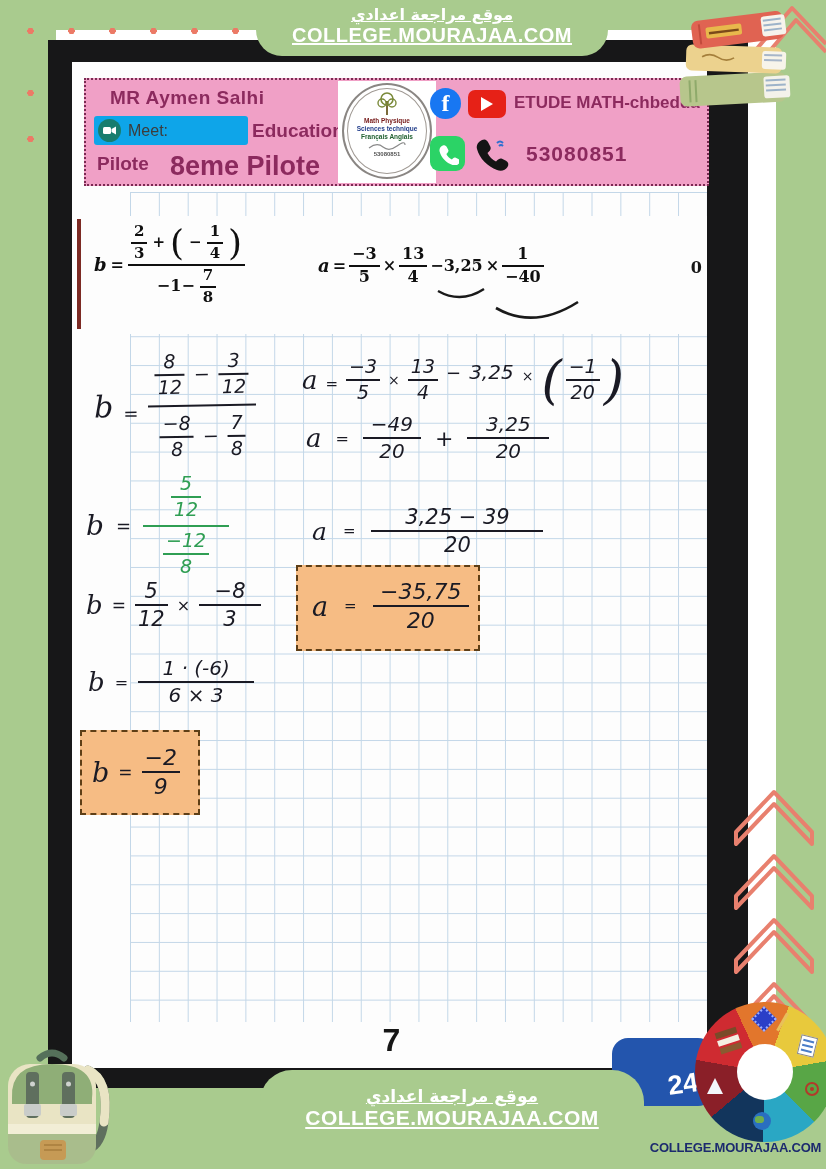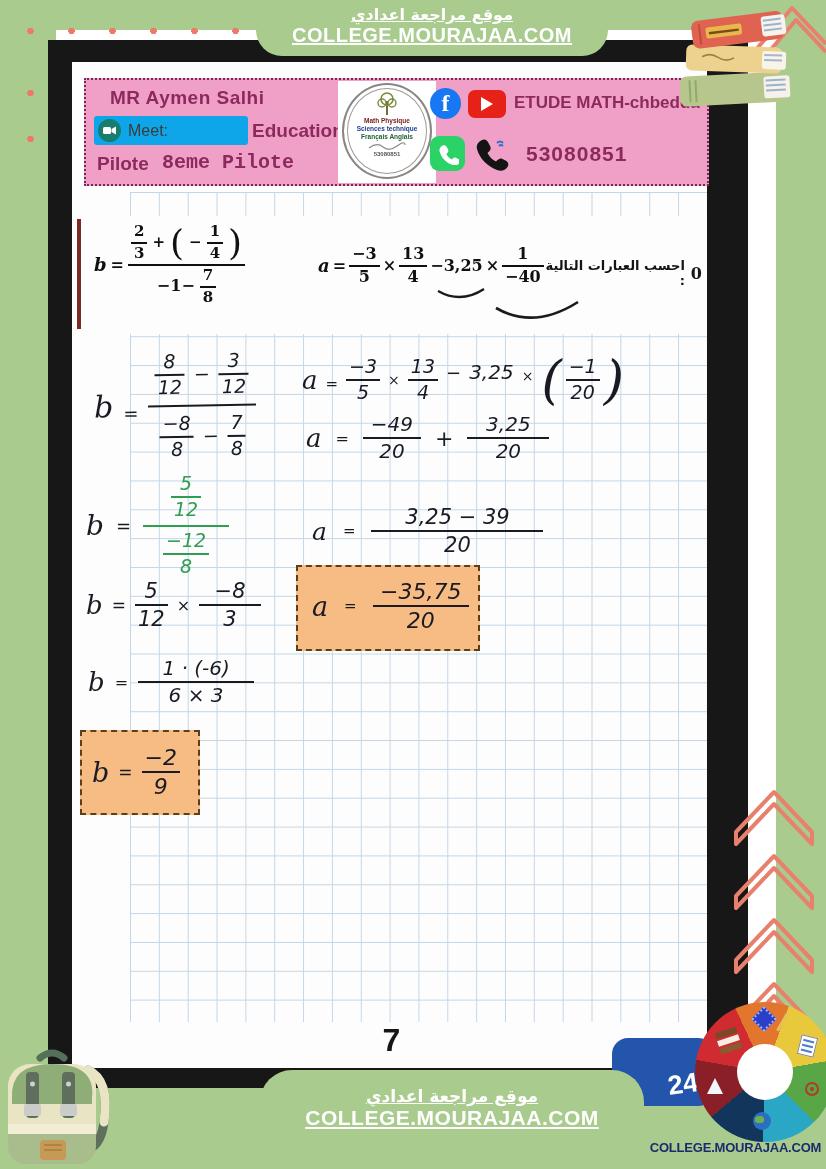--- a/index.html
+++ b/index.html
@@ -128,21 +128,21 @@
       <svg width="23" height="23" viewBox="0 0 23 23">
         <circle cx="11.5" cy="11.5" r="11.5" fill="#177d6e"></circle>
         <rect x="5" y="8" width="8" height="7" rx="1.5" fill="#fff"></rect>
         <path d="M13.5,10 L18,7.5 L18,15.5 L13.5,13 Z" fill="#fff"></path>
       </svg>
       <span style="font-size:16px;color:#3c3c3c">Meet:</span>
     </div>
     <div class="abs magenta" style="left:166px;top:40px;font-size:19px">Education en ligne</div>
 
     <div class="abs magenta" style="left:11px;top:73px;font-size:19px">Pilote</div>
-    <div class="abs magenta" style="left:76px;top:71px;font-size:20px;font-family:Liberation Mono, monospace">8eme Pilote</div>
+    <div class="abs magenta" style="left:84px;top:71px;font-size:27px;font-family:Liberation Sans, sans-serif">8eme Pilote</div>
 
     <div class="stamp-box">
       <div class="stamp">
         <svg width="26" height="26" viewBox="0 0 26 26">
           <line x1="13" y1="10" x2="13" y2="24" stroke="#7a6a3a" stroke-width="2"></line>
           <circle cx="13" cy="8" r="6" fill="none" stroke="#7a8a3a" stroke-width="1.6"></circle>
           <circle cx="8" cy="12" r="4" fill="none" stroke="#7a8a3a" stroke-width="1.4"></circle>
           <circle cx="18" cy="12" r="4" fill="none" stroke="#7a8a3a" stroke-width="1.4"></circle>
         </svg>
         <span class="tl" style="color:#7a2020">Math Physique</span>
@@ -225,21 +225,20 @@
     </div>
     <svg class="abs" style="left:364px;top:70px" width="50" height="16" viewBox="0 0 50 16">
       <path d="M2,5 Q25,18 48,3" fill="none" stroke="#1a1a1a" stroke-width="2.4"></path>
     </svg>
     <svg class="abs" style="left:422px;top:84px" width="86" height="26" viewBox="0 0 86 26">
       <path d="M2,8 Q40,30 84,2" fill="none" stroke="#1a1a1a" stroke-width="2.6"></path>
     </svg>
 
     <div class="abs" style="left:470px;top:42px;width:160px;direction:rtl;display:flex;align-items:center;gap:6px">
       <span style="font-family:'DejaVu Serif',serif;font-weight:900;font-size:16px">0</span>
-      <span style="font-family:'DejaVu Sans',sans-serif;font-weight:bold;font-size:13px;color:#141414">احسب العبارات التالية :</span>
     </div>
   </div>
 
   <div class="abs hwrow hw" style="left:94px;top:352px;gap:10px;transform:rotate(-1deg)">
     <span class="var" style="font-size:30px">b</span>
     <span style="font-size:18px;margin-top:14px">=</span>
     <span class="frac" style="font-size:19px;min-width:108px">
       <span style="padding-bottom:5px;gap:9px">
         <span class="frac">
             <span>8</span>

